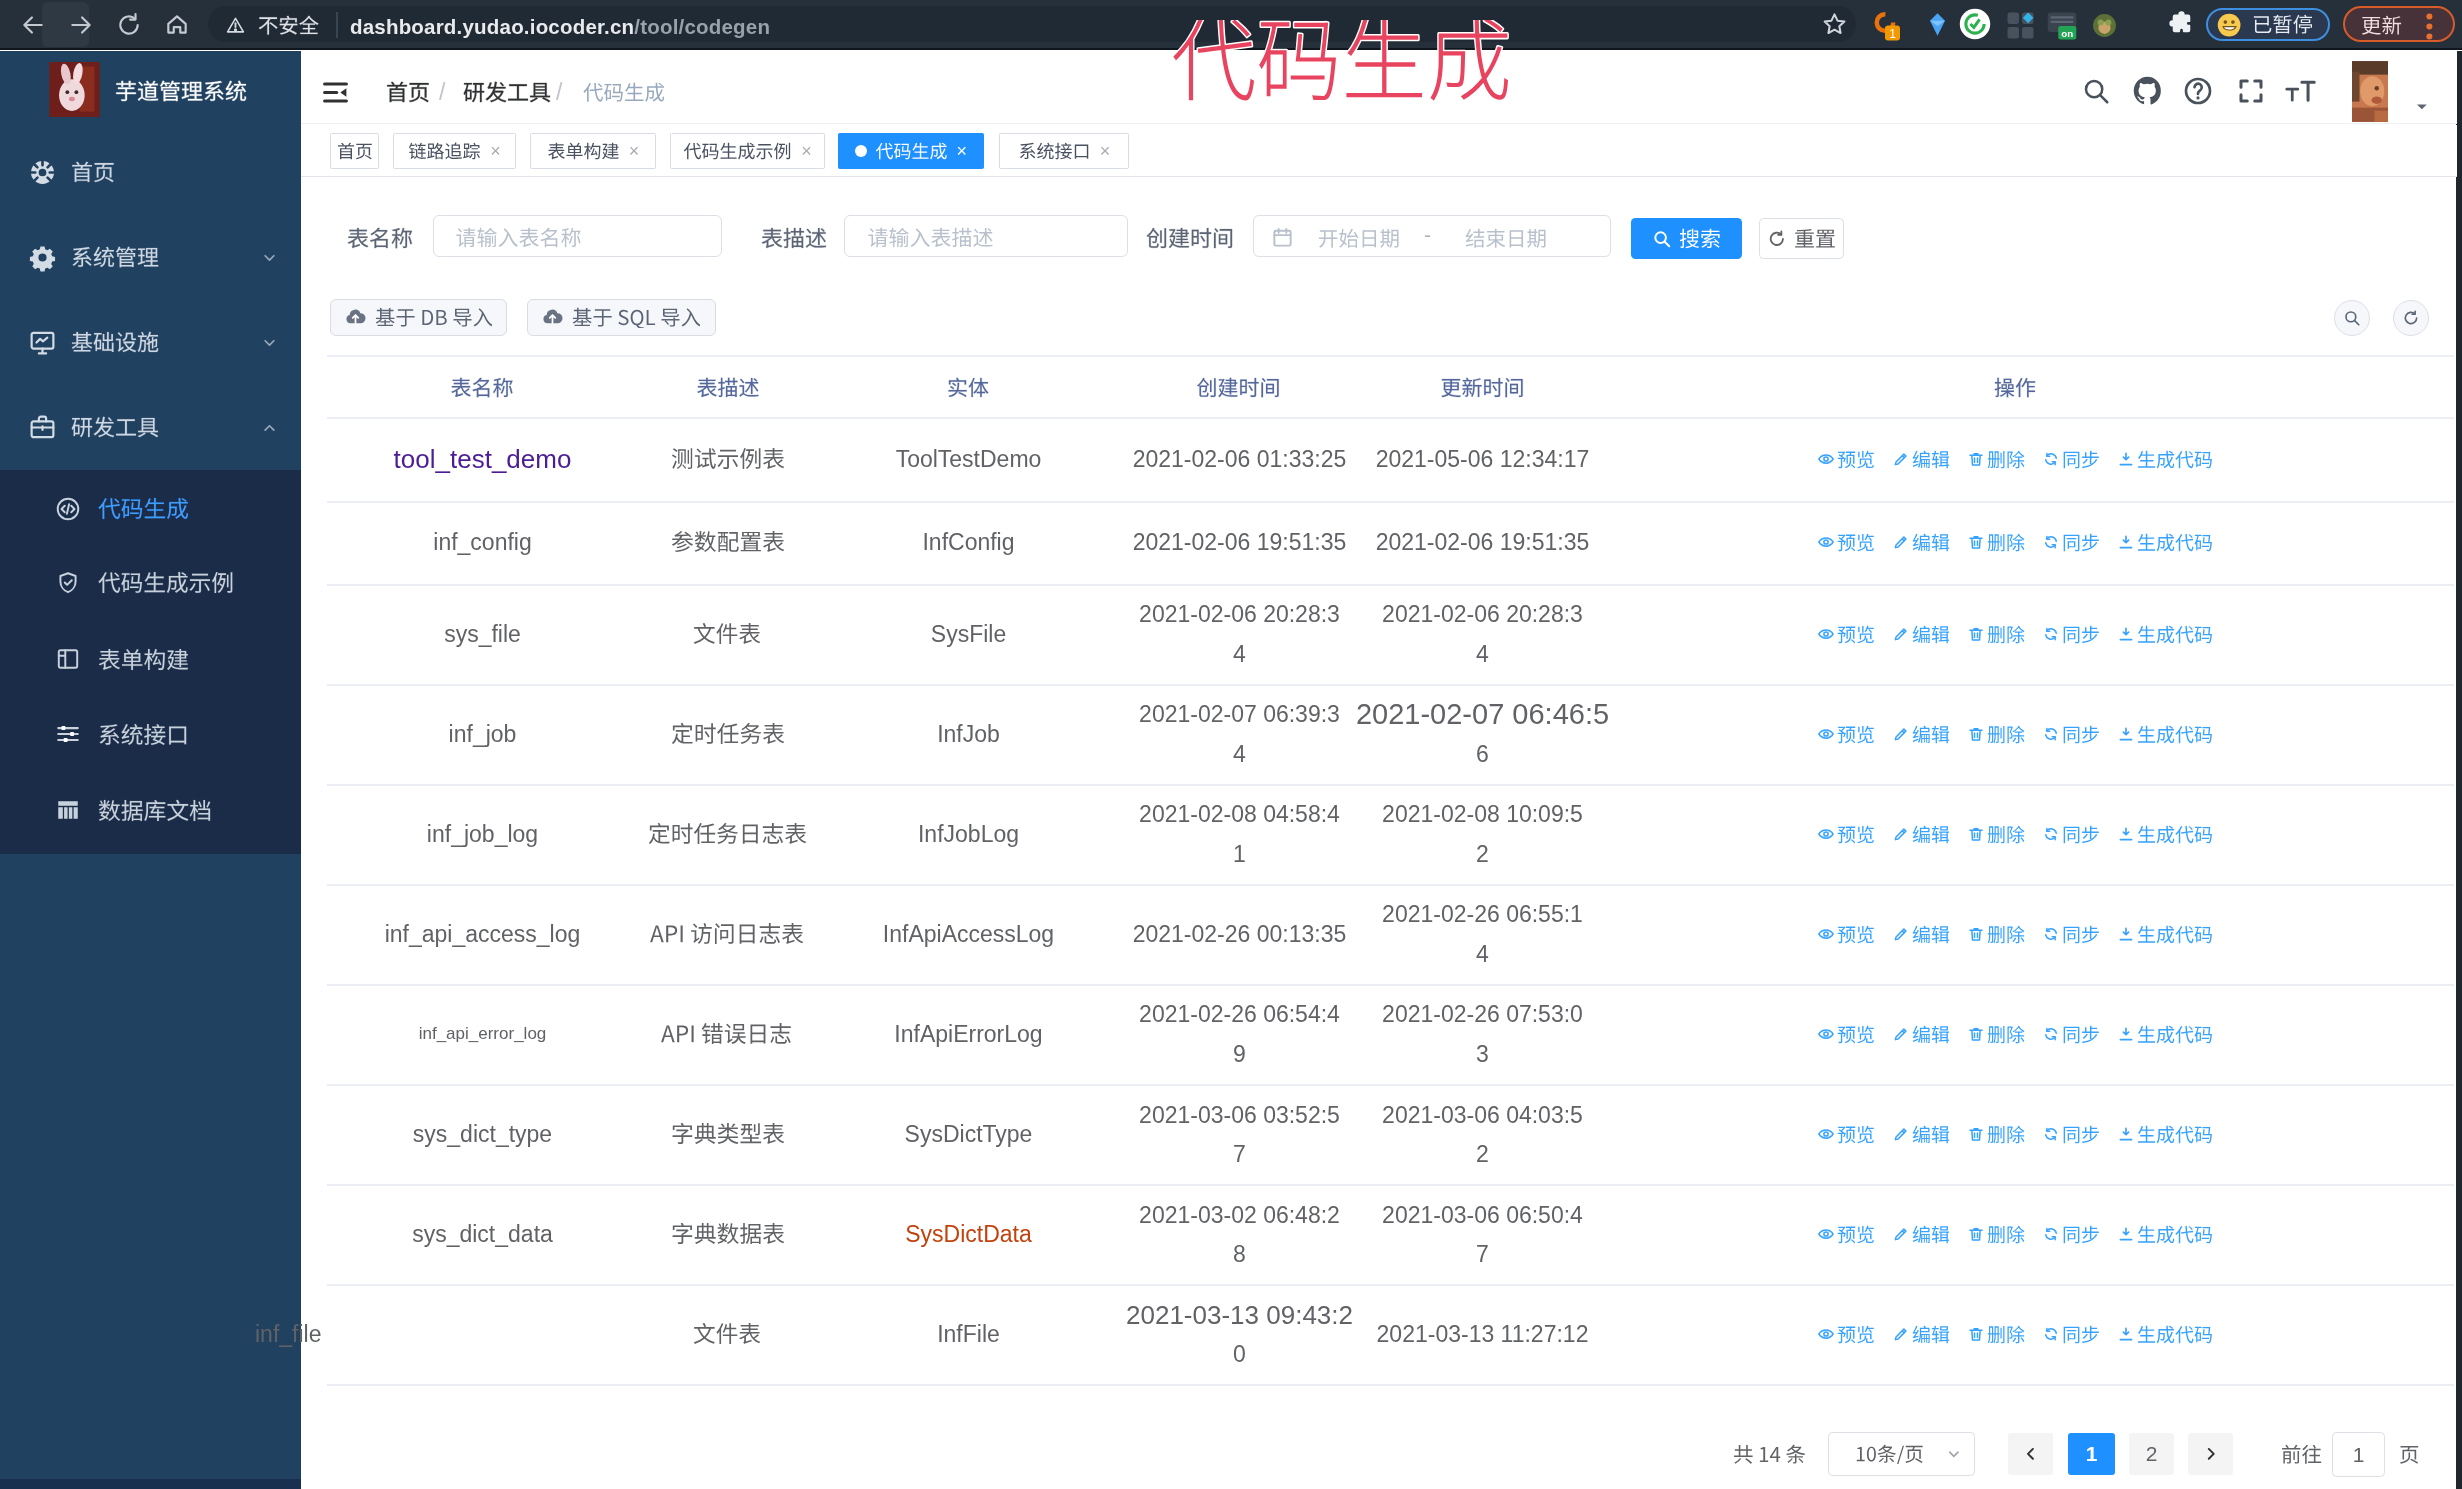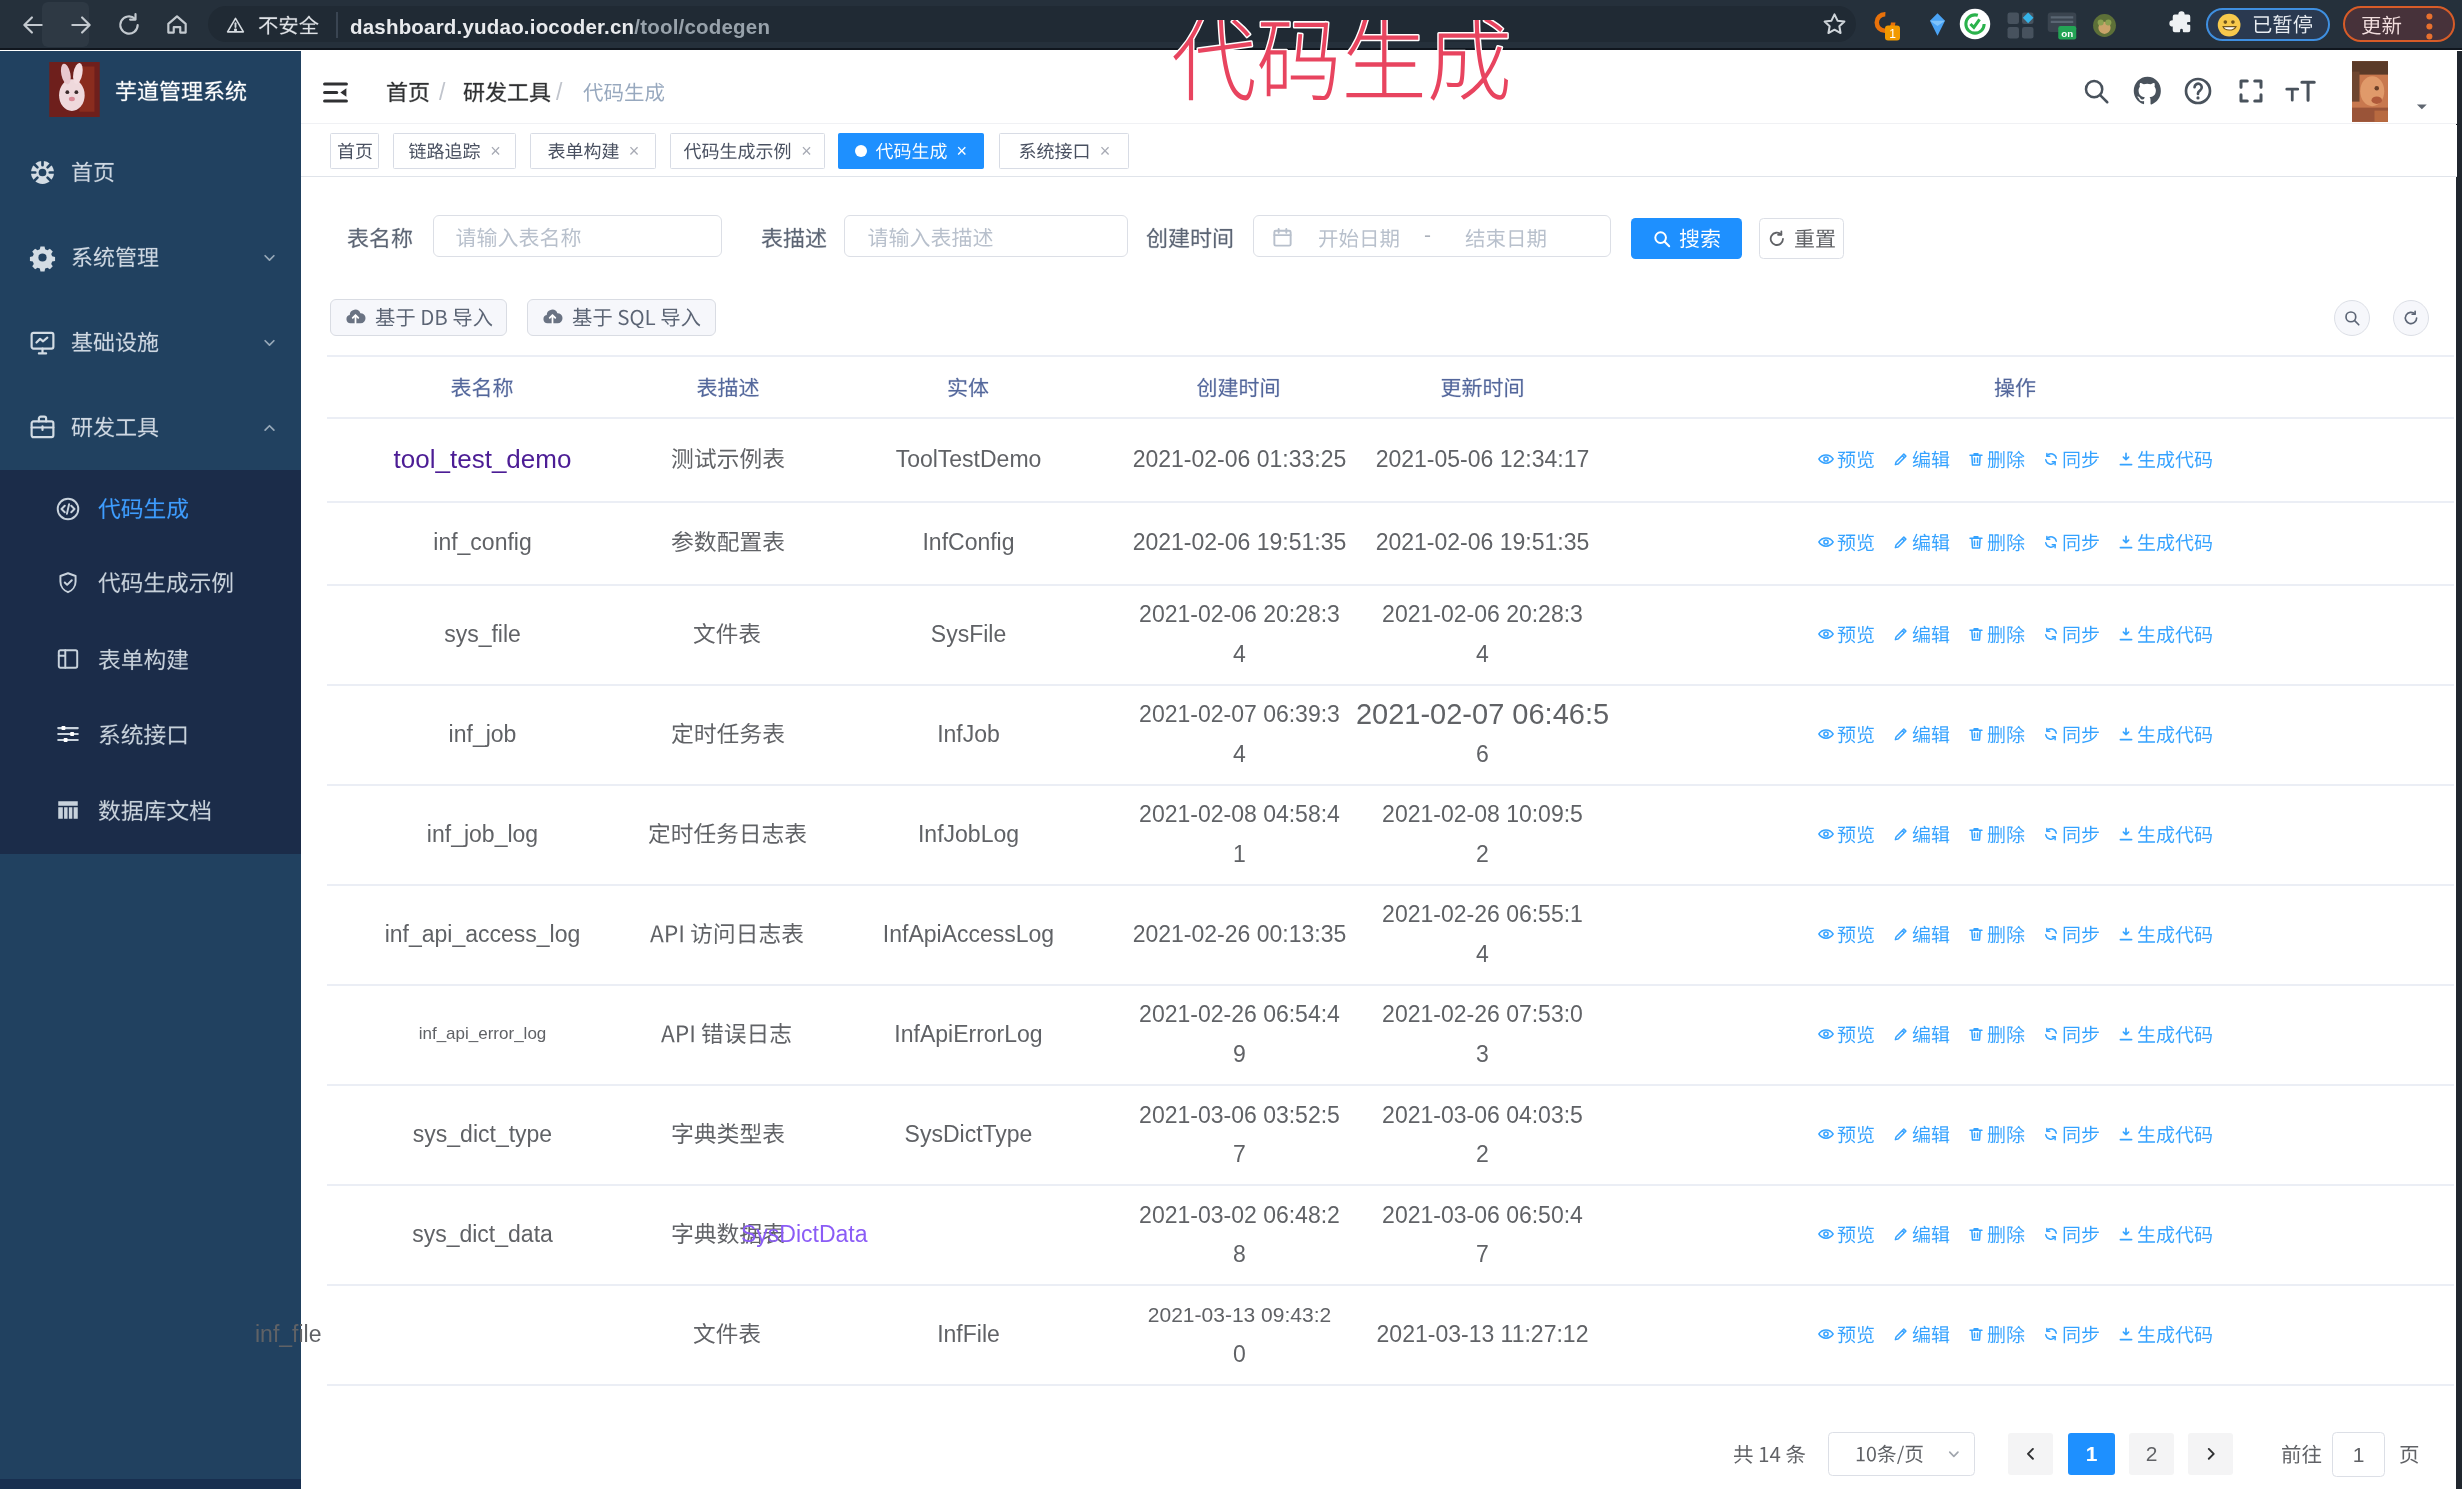--- a/index.html
+++ b/index.html
@@ -1120,21 +1120,21 @@
     </span>
   </div>
 <div style="position:absolute;left:482px;top:1234px;width:455px;margin-left:-227px;text-align:center;font-size:23px;color:#606266;line-height:0"><span style="line-height:normal;display:inline-block;transform:translateY(-50%)">sys_dict_data</span></div>
 <div style="position:absolute;left:671px;top:1222px;line-height:0;"><svg width="114" height="23" viewBox="0 0 5000 1000" fill="#606266">
       <use href="#g5B57" x="0"></use>
       <use href="#g5178" x="1000"></use>
       <use href="#g6570" x="2000"></use>
       <use href="#g636E" x="3000"></use>
       <use href="#g8868" x="4000"></use>
     </svg></div>
-<div style="position:absolute;left:968px;top:1234px;width:455px;margin-left:-227px;font-size:23px;color:#8b5cf6;line-height:0"><span style="line-height:normal;display:inline-block;transform:translateY(-50%)">SysDictData</span></div>
+<div style="position:absolute;left:968px;top:1234px;width:455px;margin-left:-227px;text-align:center;font-size:23px;color:#c2410c;line-height:0"><span style="line-height:normal;display:inline-block;transform:translateY(-50%)">SysDictData</span></div>
 <div style="position:absolute;left:1239px;top:1215px;width:455px;margin-left:-227px;text-align:center;font-size:23px;color:#606266;line-height:0"><span style="line-height:normal;display:inline-block;transform:translateY(-50%)">2021-03-02 06:48:2</span></div>
 <div style="position:absolute;left:1239px;top:1254px;width:455px;margin-left:-227px;text-align:center;font-size:23px;color:#606266;line-height:0"><span style="line-height:normal;display:inline-block;transform:translateY(-50%)">8</span></div>
 <div style="position:absolute;left:1482px;top:1215px;width:455px;margin-left:-227px;text-align:center;font-size:23px;color:#606266;line-height:0"><span style="line-height:normal;display:inline-block;transform:translateY(-50%)">2021-03-06 06:50:4</span></div>
 <div style="position:absolute;left:1482px;top:1254px;width:455px;margin-left:-227px;text-align:center;font-size:23px;color:#606266;line-height:0"><span style="line-height:normal;display:inline-block;transform:translateY(-50%)">7</span></div>
 <div style="position:absolute;left:1818px;top:1234px;width:394px;height:0;display:flex;align-items:center;justify-content:center">
     <span style="display:inline-flex;align-items:center;margin:0 8.3px;line-height:0">
       <svg style="margin-right:2.3px" width="18" height="18" viewBox="0 0 24 24" fill="none" stroke="#35a2ff" stroke-width="2" stroke-linecap="round" stroke-linejoin="round">
         <path d="M2.5 12S6 6.5 12 6.5 21.5 12 21.5 12 18 17.5 12 17.5 2.5 12 2.5 12z"></path>
         <circle cx="12" cy="12" r="2.8"></circle>
       </svg>
@@ -1183,21 +1183,21 @@
       </svg>
     </span>
   </div>
 <div style="position:absolute;left:482px;top:1334px;width:455px;margin-left:-227px;text-align:left;font-size:23px;color:#606266;line-height:0"><span style="line-height:normal;display:inline-block;transform:translateY(-50%)">inf_file</span></div>
 <div style="position:absolute;left:693px;top:1322px;line-height:0;"><svg width="68" height="23" viewBox="0 0 3000 1000" fill="#606266">
       <use href="#g6587" x="0"></use>
       <use href="#g4EF6" x="1000"></use>
       <use href="#g8868" x="2000"></use>
     </svg></div>
 <div style="position:absolute;left:968px;top:1334px;width:455px;margin-left:-227px;text-align:center;font-size:23px;color:#606266;line-height:0"><span style="line-height:normal;display:inline-block;transform:translateY(-50%)">InfFile</span></div>
-<div style="position:absolute;left:1239px;top:1315px;width:455px;margin-left:-227px;text-align:center;font-size:21px;color:#606266;line-height:0"><span style="line-height:normal;display:inline-block;transform:translateY(-50%)">2021-03-13 09:43:2</span></div>
+<div style="position:absolute;left:1239px;top:1315px;width:455px;margin-left:-227px;text-align:center;font-size:26px;color:#606266;line-height:0"><span style="line-height:normal;display:inline-block;transform:translateY(-50%)">2021-03-13 09:43:2</span></div>
 <div style="position:absolute;left:1239px;top:1354px;width:455px;margin-left:-227px;text-align:center;font-size:23px;color:#606266;line-height:0"><span style="line-height:normal;display:inline-block;transform:translateY(-50%)">0</span></div>
 <div style="position:absolute;left:1482px;top:1334px;width:455px;margin-left:-227px;text-align:center;font-size:23px;color:#606266;line-height:0"><span style="line-height:normal;display:inline-block;transform:translateY(-50%)">2021-03-13 11:27:12</span></div>
 <div style="position:absolute;left:1818px;top:1334px;width:394px;height:0;display:flex;align-items:center;justify-content:center">
     <span style="display:inline-flex;align-items:center;margin:0 8.3px;line-height:0">
       <svg style="margin-right:2.3px" width="18" height="18" viewBox="0 0 24 24" fill="none" stroke="#35a2ff" stroke-width="2" stroke-linecap="round" stroke-linejoin="round">
         <path d="M2.5 12S6 6.5 12 6.5 21.5 12 21.5 12 18 17.5 12 17.5 2.5 12 2.5 12z"></path>
         <circle cx="12" cy="12" r="2.8"></circle>
       </svg>
       <svg width="38" height="19" viewBox="0 0 2000 1000" fill="#35a2ff">
         <use href="#g9884" x="0"></use>

